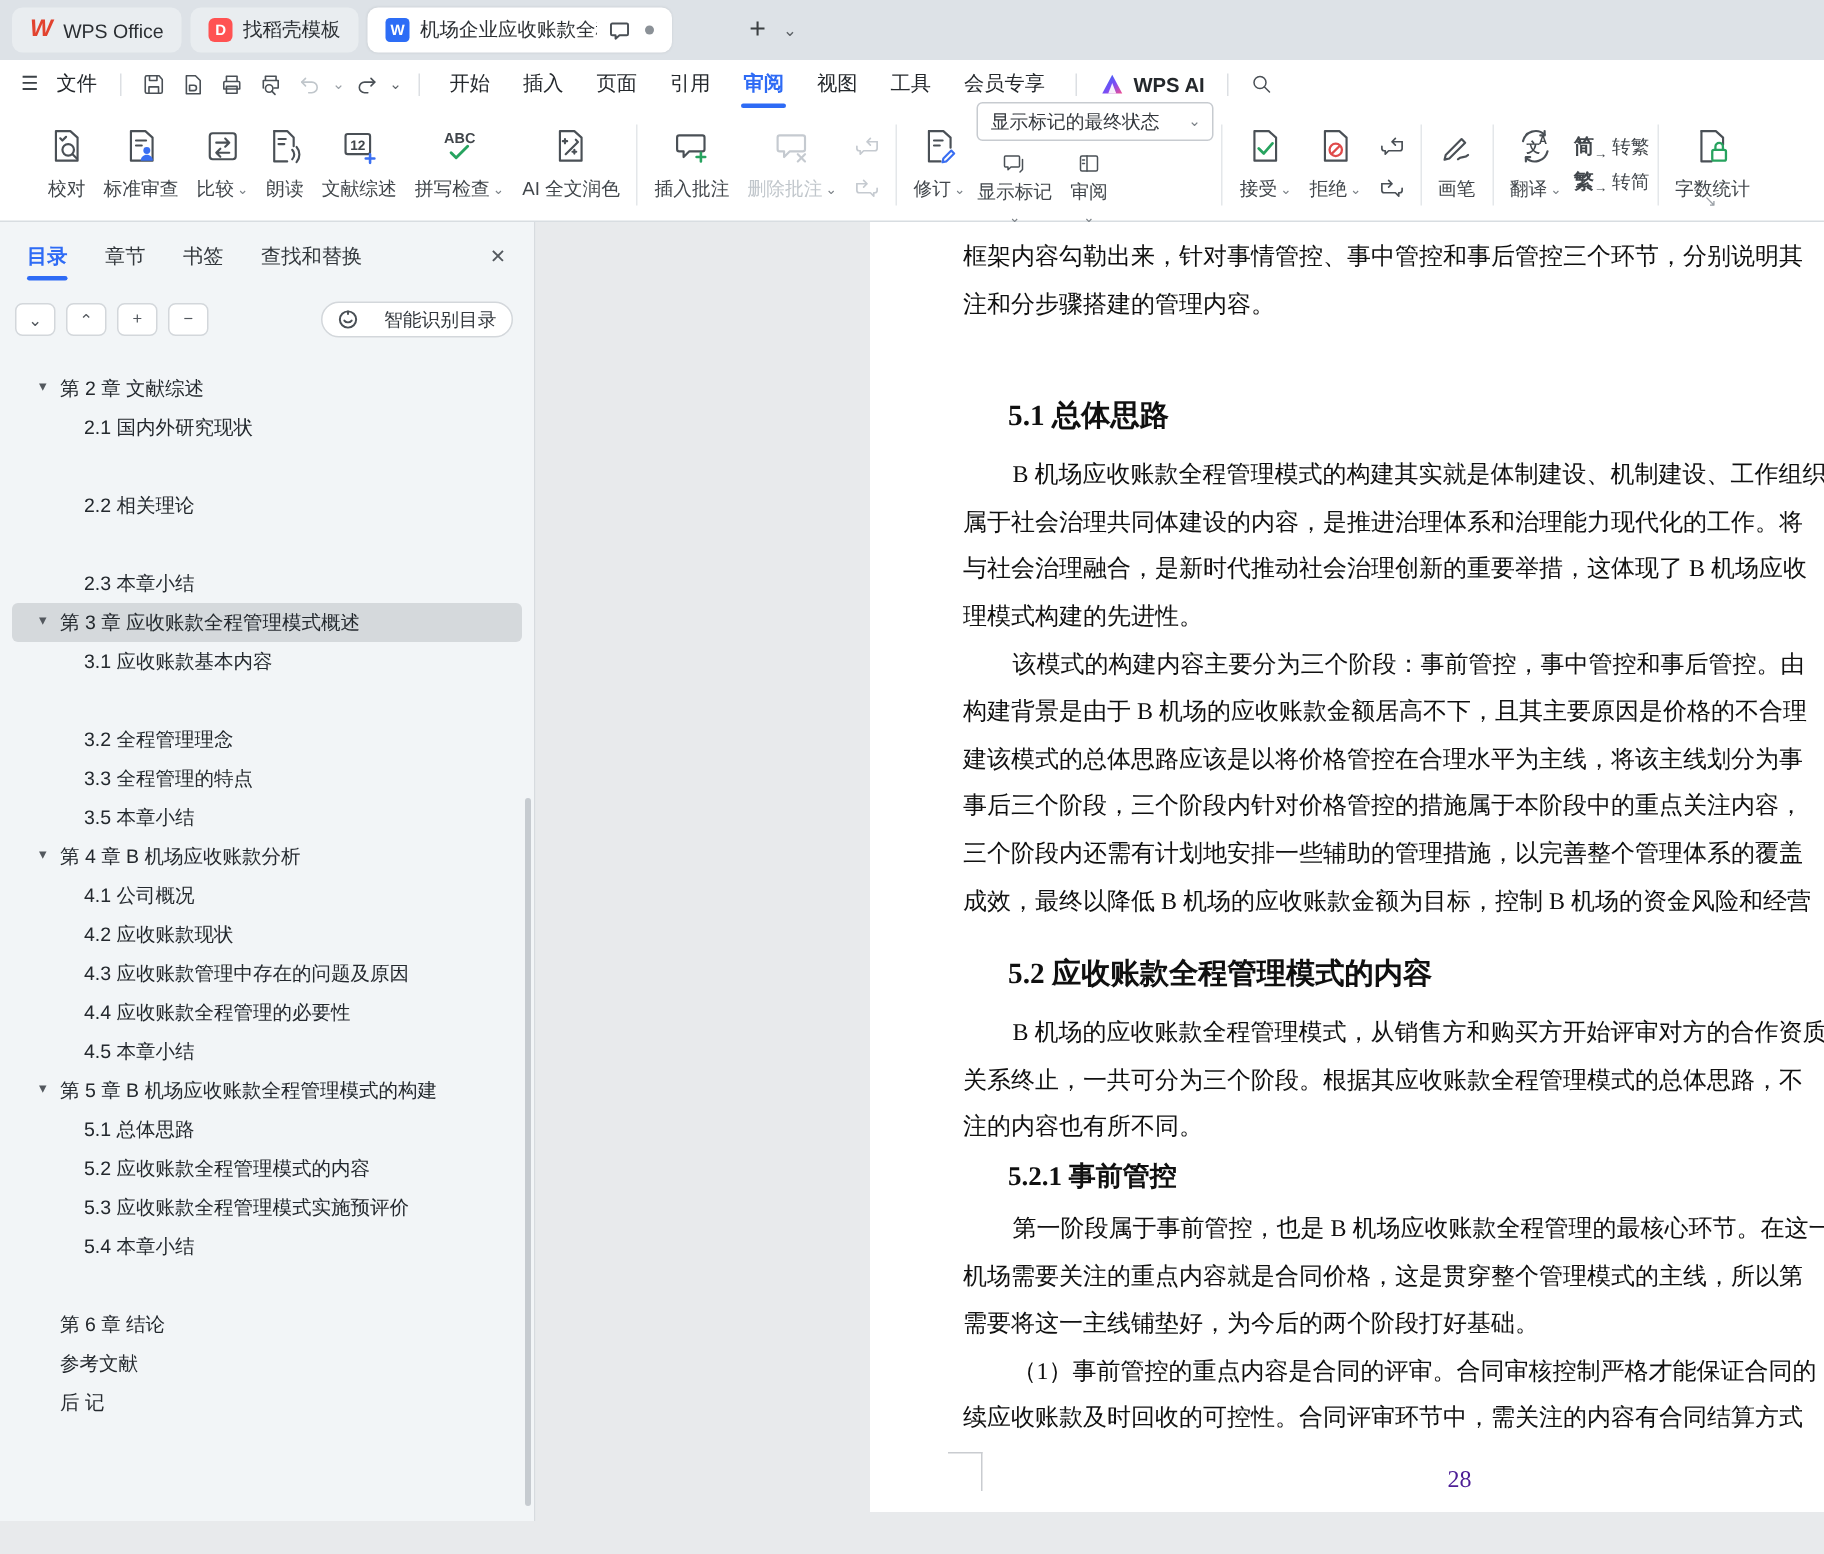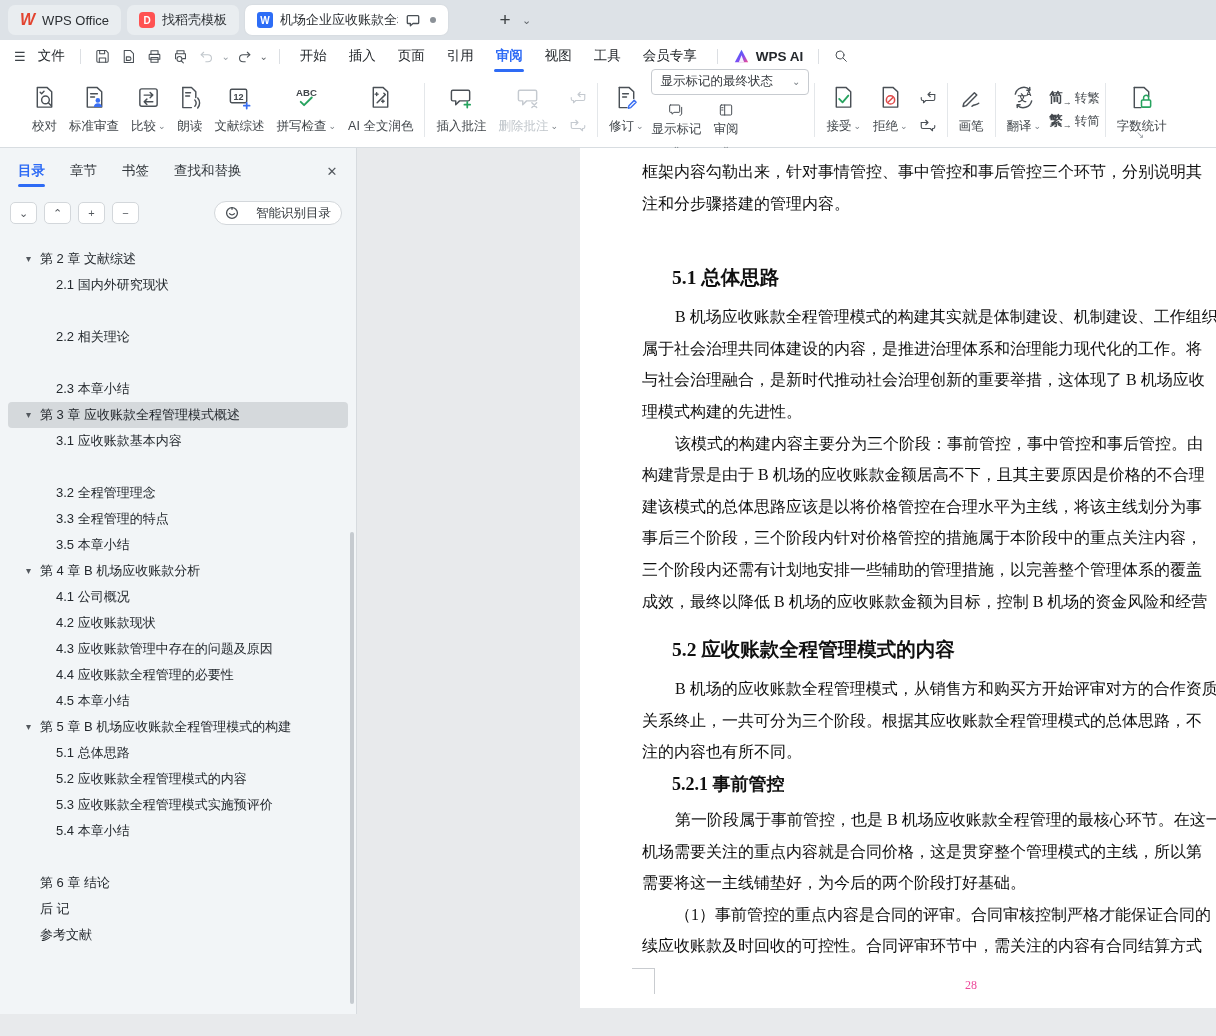--- a/index.html
+++ b/index.html
@@ -103,21 +103,21 @@
   
   .workspace{position:absolute;left:357px;top:148px;width:859px;height:866px;background:#e8eaec;overflow:hidden;}
   .page{position:absolute;left:223px;top:0;width:780px;height:860px;background:#fff;}
   .doc-content{position:absolute;left:62px;top:8px;width:900px;
                font-family:"Liberation Serif","DejaVu Serif",serif;color:#101010;}
   .doc-line{height:31.6px;line-height:31.6px;font-size:16px;white-space:pre;}
   .doc-line.ind{padding-left:33px;}
   .doc-h1{font-size:19.5px;font-weight:700;margin:18px 0 8px 30px;height:30px;line-height:30px;white-space:pre;}
   .doc-h1.blank-before{margin-top:44px;}
   .doc-h2{font-size:18px;font-weight:700;margin:2px 0 6px 30px;height:28px;line-height:28px;white-space:pre;}
-  .page-number{position:absolute;left:385px;top:830px;font-size:12px;color:#ec4899;
+  .page-number{position:absolute;left:385px;top:830px;font-size:16px;color:#4c1d95;
                font-family:"Liberation Serif","DejaVu Serif",serif;}
   .corner-mark{position:absolute;left:52px;top:820px;width:22px;height:25px;
                border-top:1px solid #c9ccd0;border-right:1px solid #c9ccd0;}
 
   
   .statusbar{position:absolute;left:0;top:1014px;width:1216px;height:22px;background:#e4e8eb;
              border-top:1px solid #cdd2d6;display:flex;align-items:center;padding-left:16px;
              box-sizing:border-box;font-size:12.5px;color:#3e4347;margin-top:41px;}
   .st-sep{width:1px;height:12px;background:#c6cbcf;margin:0 12px;}
   .st-item{display:flex;align-items:center;gap:5px;white-space:nowrap;}
@@ -603,24 +603,24 @@
       <div class="toc-row lv2">
         <span class="toc-text">5.3 应收账款全程管理模式实施预评价</span>
       </div>
       <div class="toc-row lv2">
         <span class="toc-text">5.4 本章小结</span>
       </div>
       <div class="toc-row lv1 gap">
         <span class="toc-text">第 6 章 结论</span>
       </div>
       <div class="toc-row lv1">
+        <span class="toc-text">参考文献</span>
+      </div>
+      <div class="toc-row lv1">
         <span class="toc-text">后 记</span>
-      </div>
-      <div class="toc-row lv1">
-        <span class="toc-text">参考文献</span>
       </div>
     </div>
   <div class="side-scrollbar"></div>
 </div>
 
 <div class="workspace">
   <div class="page">
     <div class="doc-content">
         <div class="doc-line">框架内容勾勒出来，针对事情管控、事中管控和事后管控三个环节，分别说明其</div>
         <div class="doc-line">注和分步骤搭建的管理内容。</div>

